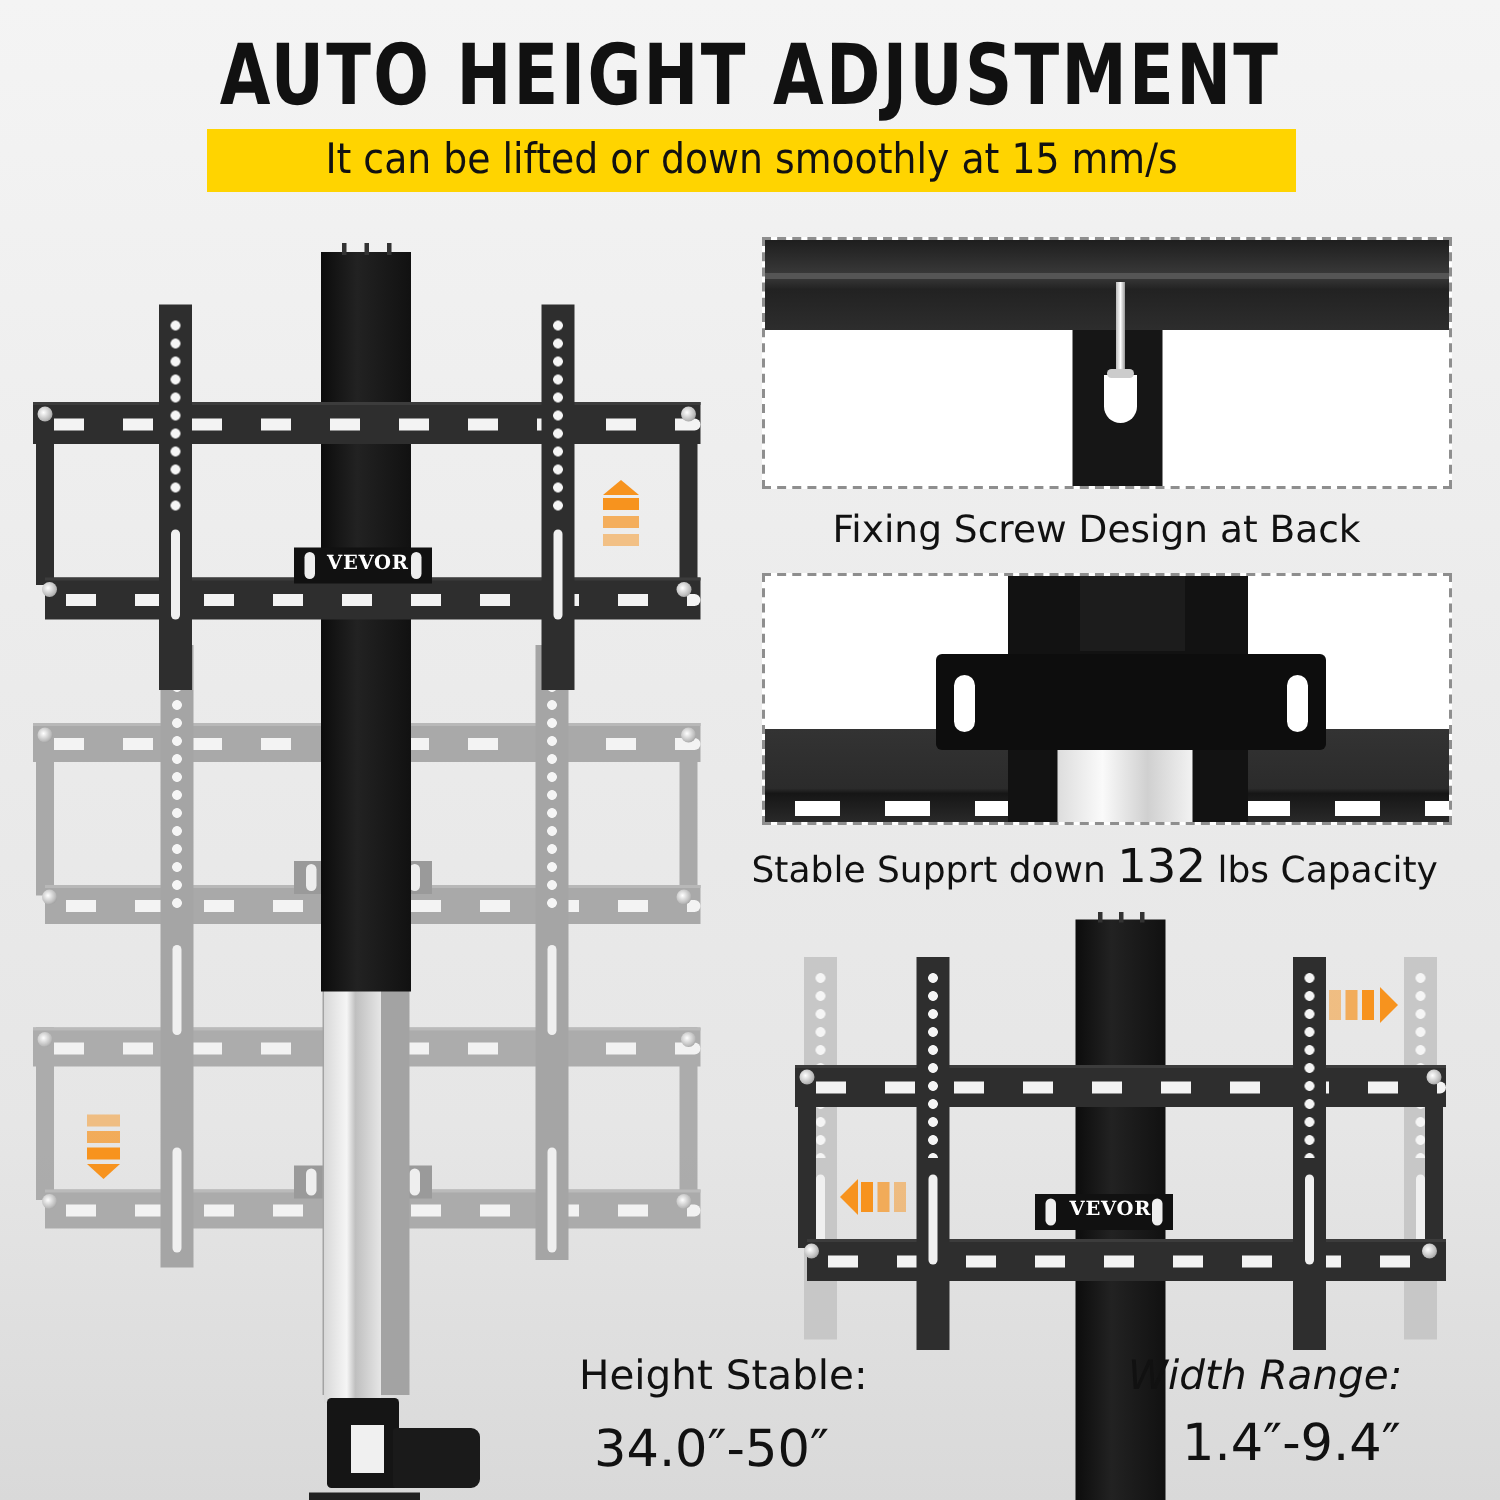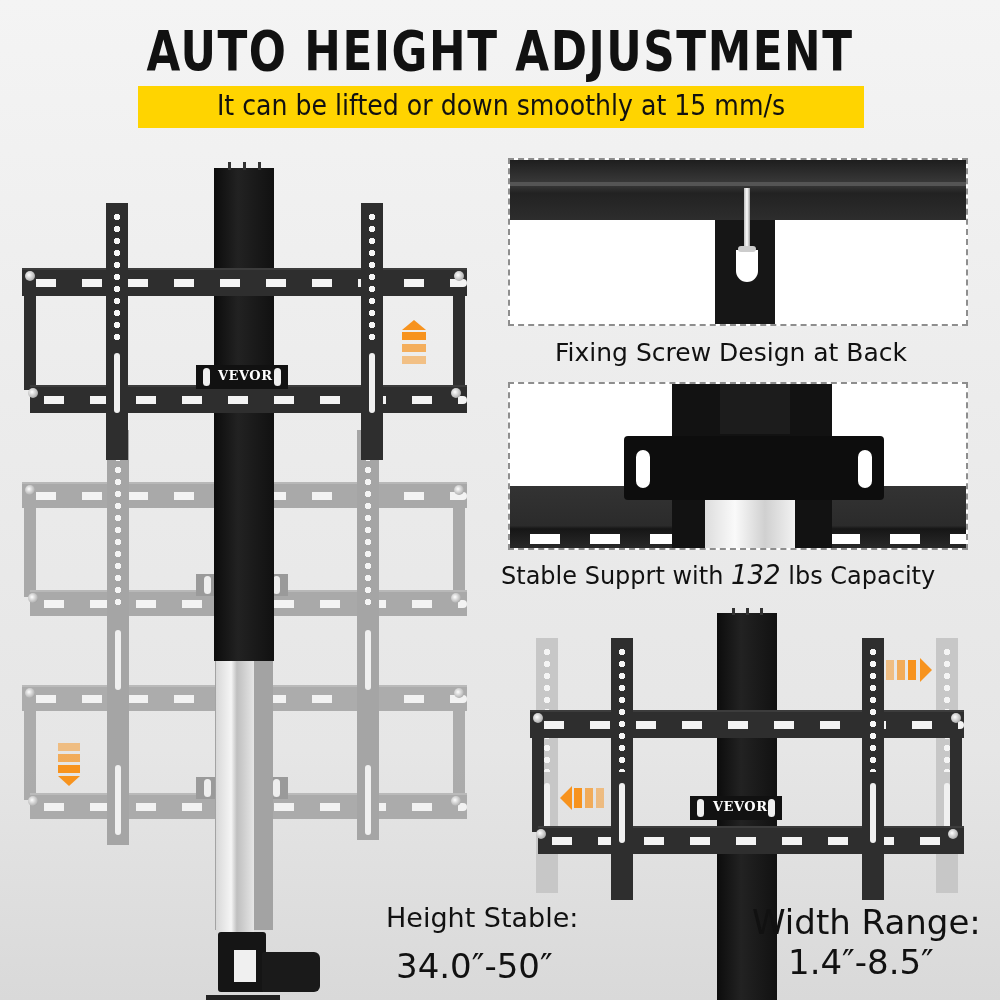--- a/index.html
+++ b/index.html
@@ -204,21 +204,21 @@
   <div class="abs" style="left:0;top:150px;width:460px;height:10px;background-image:repeating-linear-gradient(90deg,transparent 0 20px,#fff 20px 50px,transparent 50px 60px);"></div>
   <div class="abs" style="left:162px;top:0;width:160px;height:168px;background:#121212;"></div>
   <div class="abs" style="left:195px;top:110px;width:90px;height:58px;background:linear-gradient(90deg,#ddd,#fafafa,#d0d0d0,#f2f2f2);"></div>
   <div class="abs" style="left:210px;top:0;width:70px;height:50px;background:#1c1c1c;"></div>
   <div class="abs" style="left:114px;top:52px;width:260px;height:64px;background:#0d0d0d;border-radius:4px;">
     <div class="abs" style="left:12px;top:14px;width:14px;height:38px;background:#fff;border-radius:7px;"></div>
     <div class="abs" style="right:12px;top:14px;width:14px;height:38px;background:#fff;border-radius:7px;"></div>
   </div>
 </div>
 <div class="caption" style="left:501px;top:560px;font-size:24px;">
-  <span>Stable Supprt with </span><span style="font-size:26px;font-style:italic;">132</span><span> lbs Capacity</span>
+  <span>Stable Supprt down </span><span style="font-size:31px;">132</span><span> lbs Capacity</span>
 </div>
 
 <div class="abs" style="left:510px;top:600px;width:490px;height:400px;">
 
   <div class="arm arm-light" style="left:26px;top:38px;height:255px;">
     <div class="holes" style="top:8px;height:126px;"></div>
     <div class="long-slot" style="top:145px;height:60px;"></div>
   </div>
   <div class="arm arm-light" style="left:426px;top:38px;height:255px;">
     <div class="holes" style="top:8px;height:126px;"></div>
@@ -271,14 +271,14 @@
     <div class="tri" style="left:0;top:0;border-top:12px solid transparent;border-bottom:12px solid transparent;border-right:12px solid #f7931e;"></div>
     <div class="stripe" style="left:14px;top:2px;width:8px;height:20px;opacity:1;"></div>
     <div class="stripe" style="left:25px;top:2px;width:8px;height:20px;opacity:0.7;"></div>
     <div class="stripe" style="left:36px;top:2px;width:8px;height:20px;opacity:0.5;"></div>
   </div>
 </div>
 
 <div class="spec-label" style="left:386px;top:902px;font-size:27px;">Height Stable:</div>
 <div class="spec-label" style="left:396px;top:946px;font-size:34px;">34.0″-50″</div>
 
-<div class="spec-label" style="left:752px;top:902px;font-size:34px;">Width Range:</div>
-<div class="spec-label" style="left:788px;top:942px;font-size:34px;">1.4″-8.5″</div>
+<div class="spec-label" style="left:752px;top:902px;font-size:27px;font-style:italic;">Width Range:</div>
+<div class="spec-label" style="left:788px;top:942px;font-size:34px;">1.4″-9.4″</div>
 
 </body></html>

